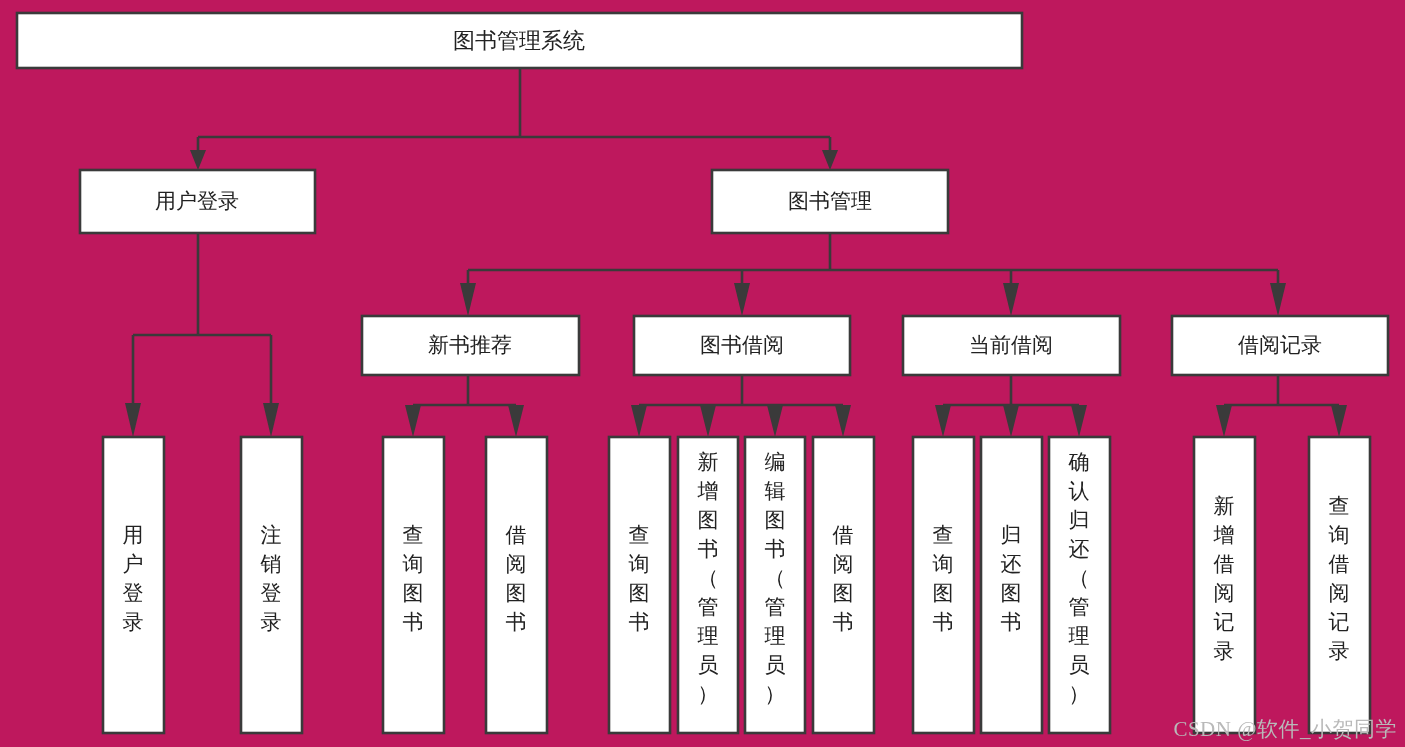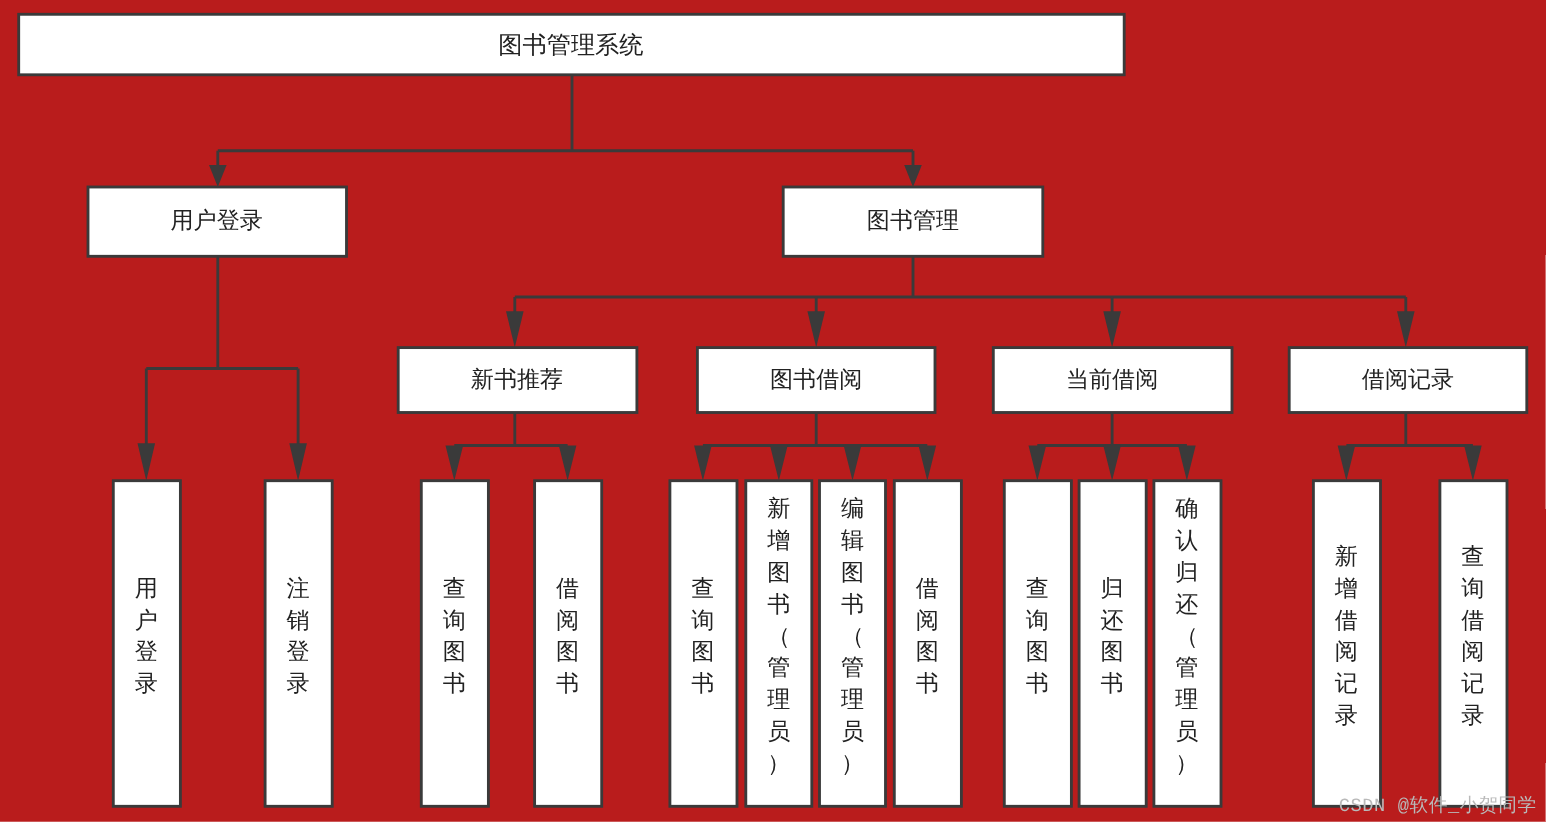--- a/index.html
+++ b/index.html
@@ -10,21 +10,21 @@
   body {
     width: 1405px;
     height: 747px;
     font-family: "Liberation Sans", "DejaVu Sans", sans-serif;
     overflow: hidden;
   }
   #diagram-root {
     position: relative;
     width: 1405px;
     height: 747px;
-    background: #b91c1c;
+    background: #be185d;
   }
   svg.diagram-canvas {
     position: absolute;
     left: 0;
     top: 0;
     width: 1405px;
     height: 747px;
     display: block;
   }
   .node-box {
@@ -53,22 +53,22 @@
     stroke-linecap: butt;
   }
   .arrow-head {
     fill: #3a3a3a;
     stroke: none;
   }
   .watermark-text {
     position: absolute;
     right: 8px;
     bottom: 4px;
-    font-family: Liberation Mono, monospace;
-    font-size: 17px;
+    font-family: Liberation Serif, serif;
+    font-size: 21px;
     color: #b9b9b9;
     white-space: nowrap;
     letter-spacing: 0.5px;
     user-select: none;
   }
 </style>
 </head>
 <body>
 
 <div id="diagram-root">

